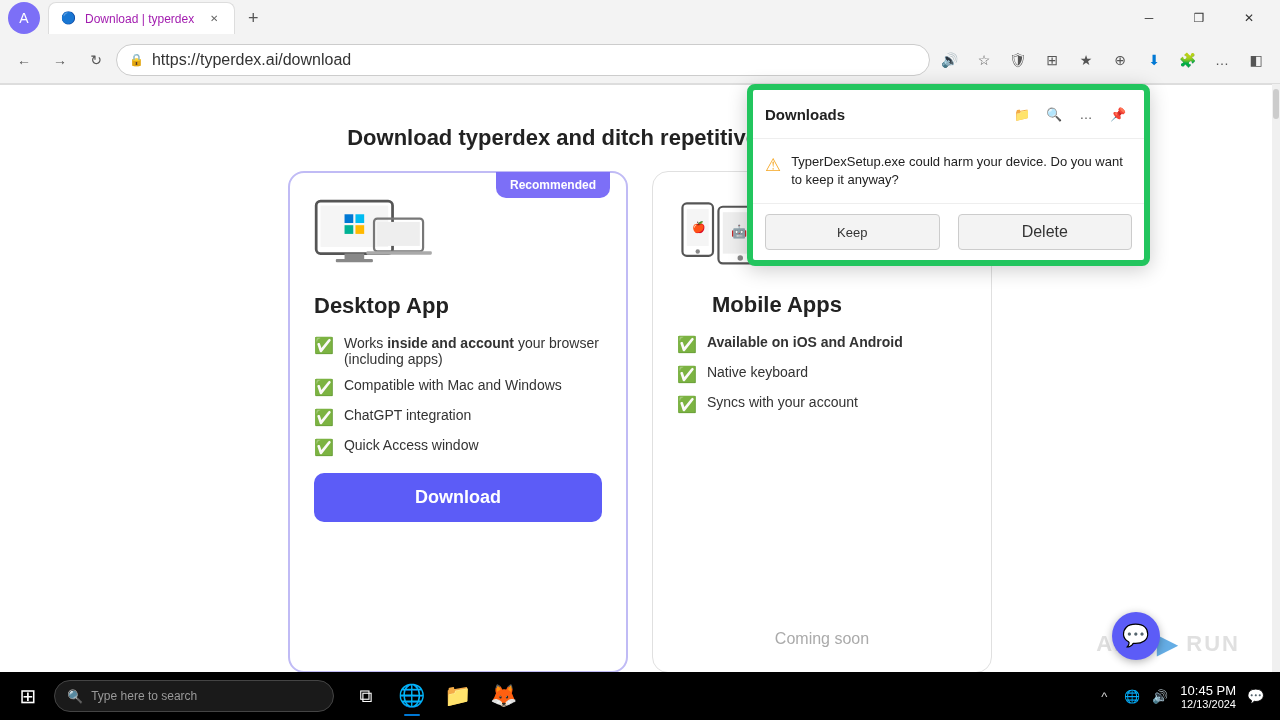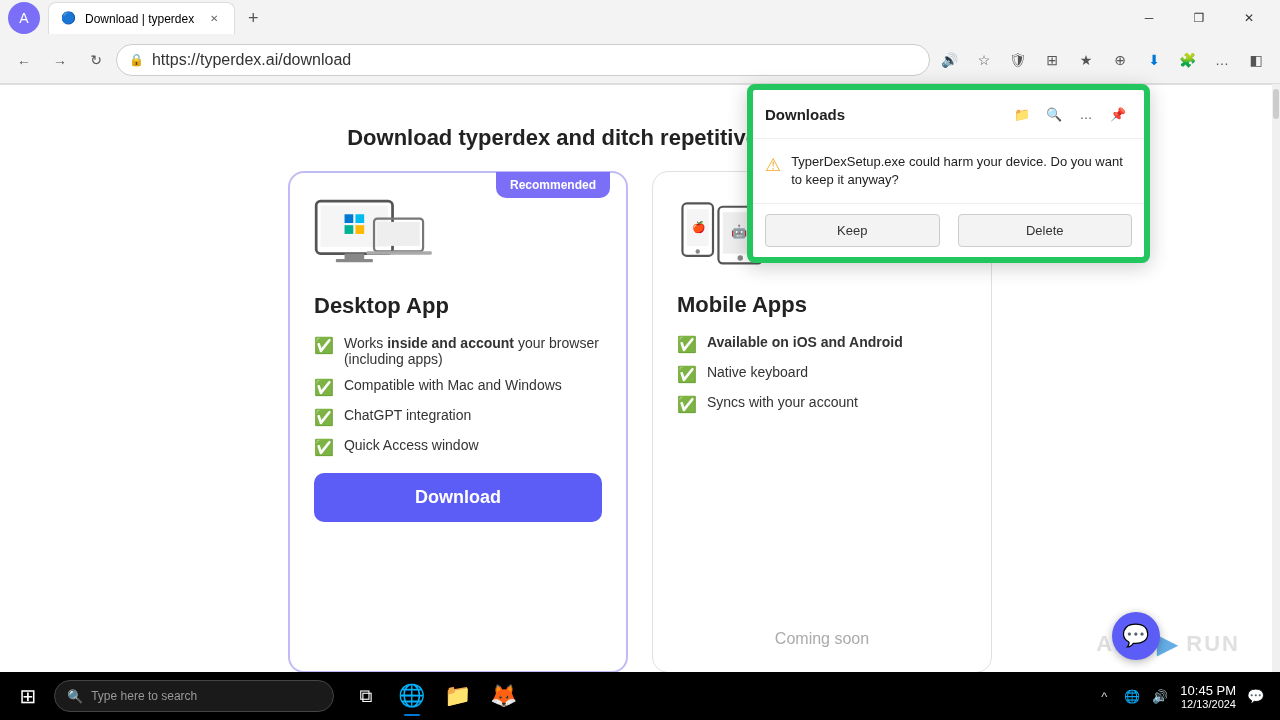--- a/index.html
+++ b/index.html
@@ -4,21 +4,21 @@
   <style>
     * { margin: 0; padding: 0; box-sizing: border-box; }
     body { width: 1280px; height: 720px; overflow: hidden; font-family: 'Segoe UI', Arial, sans-serif; background: #fff; position: relative; }
 
     
     .browser-chrome { width: 100%; background: #f3f3f3; border-bottom: 1px solid #ddd; }
     .title-bar { display: flex; align-items: center; height: 36px; background: #f3f3f3; padding: 0 8px; gap: 4px; }
     .title-bar-left { display: flex; align-items: center; gap: 4px; }
     .tab { display: flex; align-items: center; background: #fff; border-radius: 8px 8px 0 0; height: 32px; padding: 0 12px; gap: 8px; font-size: 12px; color: #333; max-width: 240px; border: 1px solid #ddd; border-bottom: none; }
     .tab-favicon { width: 16px; height: 16px; }
-    .tab-title { font-size: 12px; color: #000000; white-space: nowrap; overflow: hidden; text-overflow: ellipsis; max-width: 160px; }
+    .tab-title { font-size: 12px; color: #a21caf; white-space: nowrap; overflow: hidden; text-overflow: ellipsis; max-width: 160px; }
     .tab-close { width: 16px; height: 16px; border-radius: 50%; display: flex; align-items: center; justify-content: center; font-size: 10px; color: #666; cursor: pointer; margin-left: 4px; }
     .new-tab-btn { width: 28px; height: 28px; border-radius: 50%; display: flex; align-items: center; justify-content: center; font-size: 18px; color: #555; cursor: pointer; }
     .title-bar-right { margin-left: auto; display: flex; align-items: center; gap: 4px; }
     .win-btn { width: 46px; height: 36px; display: flex; align-items: center; justify-content: center; font-size: 12px; color: #333; cursor: pointer; }
 
     .nav-bar { display: flex; align-items: center; height: 48px; padding: 0 8px; gap: 4px; background: #f3f3f3; border-bottom: 1px solid #ddd; }
     .nav-btn { width: 32px; height: 32px; border-radius: 50%; display: flex; align-items: center; justify-content: center; font-size: 14px; color: #555; cursor: pointer; border: none; background: none; }
     .address-bar { flex: 1; height: 32px; background: #fff; border: 1px solid #ccc; border-radius: 16px; display: flex; align-items: center; padding: 0 12px; gap: 8px; font-size: 13px; color: #333; }
     .address-bar-lock { color: #555; font-size: 12px; }
     .address-text { font-size: 16px; color: #333; }
@@ -38,35 +38,35 @@
     .card-icon { width: 120px; height: 80px; display: flex; align-items: center; justify-content: center; }
     .card-title { font-size: 22px; font-weight: 700; color: #222; }
     .feature-list { display: flex; flex-direction: column; gap: 10px; }
     .feature-item { display: flex; align-items: flex-start; gap: 10px; font-size: 14px; color: #333; }
     .feature-check { color: #5a9e5a; font-size: 16px; margin-top: 1px; flex-shrink: 0; }
     .feature-check.purple { color: #7c6ff7; }
     .download-btn { background: #5c5cf7; color: #fff; border: none; border-radius: 10px; padding: 14px 0; font-size: 18px; font-weight: 600; cursor: pointer; text-align: center; width: 100%; }
 
     
     .card-mobile { background: #fff; border: 1px solid #e0e0e0; border-radius: 16px; width: 340px; padding: 24px; display: flex; flex-direction: column; gap: 16px; }
-    .card-mobile-title { font-size: 22px; font-weight: 700; color: #222; }
+    .card-mobile-title { font-size: 22px; font-weight: 700; color: #222; margin-left: 35px; }
     .coming-soon { text-align: center; color: #aaa; font-size: 16px; margin-top: auto; padding-top: 20px; }
 
     
     .downloads-panel { position: absolute; top: 84px; right: 130px; width: 403px; background: #fff; border: 6px solid #22c55e; border-radius: 8px; box-shadow: 0 4px 20px rgba(0,0,0,0.2); z-index: 100; }
     .downloads-header { display: flex; align-items: center; padding: 10px 12px; border-bottom: 1px solid #eee; }
     .downloads-title { font-size: 15px; font-weight: 600; color: #222; flex: 1; }
     .downloads-header-actions { display: flex; gap: 4px; }
     .downloads-header-btn { width: 28px; height: 28px; border-radius: 50%; display: flex; align-items: center; justify-content: center; font-size: 13px; color: #555; cursor: pointer; }
     .downloads-warning { display: flex; align-items: flex-start; gap: 10px; padding: 14px 12px; border-bottom: 1px solid #eee; }
     .warning-icon { color: #f5a623; font-size: 18px; flex-shrink: 0; margin-top: 1px; }
     .warning-text { font-size: 13px; color: #222; line-height: 1.4; }
     .downloads-actions { display: flex; gap: 18px; padding: 10px 12px; }
     .btn-keep { flex: 1; background: #f3f3f3; border: 1px solid #ccc; border-radius: 4px; padding: 8px; font-size: 13px; cursor: pointer; color: #333; }
-    .btn-delete { flex: 1; background: #f3f3f3; border: 1px solid #ccc; border-radius: 4px; padding: 8px; font-size: 13px; cursor: pointer; color: #333; }
+    .btn-delete { flex: 1; background: #f3f3f3; border: 1px solid #ccc; border-radius: 4px; padding: 8px; font-size: 16px; cursor: pointer; color: #333; }
 
     
     .taskbar { position: absolute; bottom: 0; left: 0; width: 100%; height: 48px; background: #000; display: flex; align-items: center; padding: 0 4px; gap: 2px; }
     .taskbar-start { width: 48px; height: 48px; display: flex; align-items: center; justify-content: center; cursor: pointer; }
     .taskbar-search { flex: 0 0 auto; width: 280px; height: 32px; background: #1a1a1a; border: 1px solid #444; border-radius: 16px; display: flex; align-items: center; padding: 0 12px; gap: 8px; cursor: text; }
     .taskbar-search-icon { color: #aaa; font-size: 13px; }
     .taskbar-search-text { font-size: 12px; color: #999; }
     .taskbar-apps { display: flex; align-items: center; gap: 2px; margin-left: 8px; }
     .taskbar-app { width: 44px; height: 44px; display: flex; align-items: center; justify-content: center; cursor: pointer; border-radius: 4px; position: relative; }
     .taskbar-app.active::after { content: ''; position: absolute; bottom: 2px; left: 50%; transform: translateX(-50%); width: 16px; height: 2px; background: #0078d4; border-radius: 2px; }

